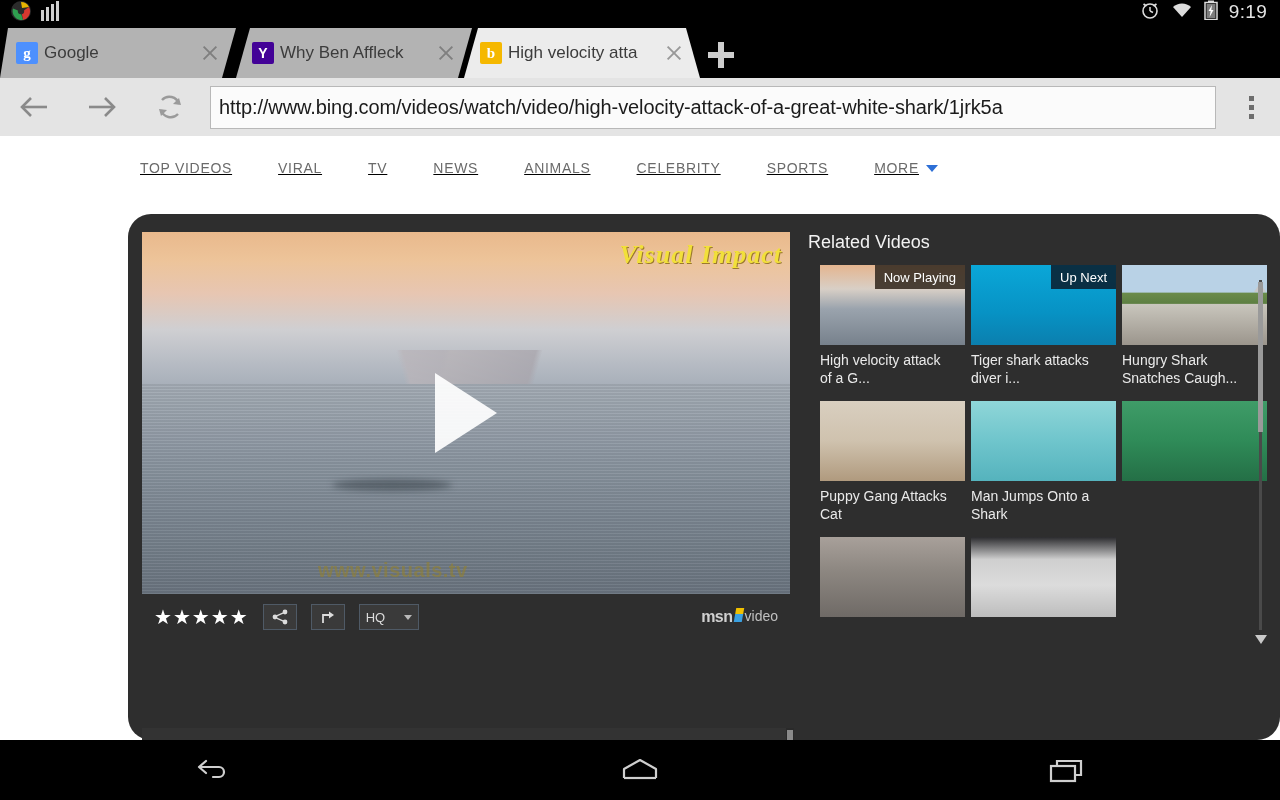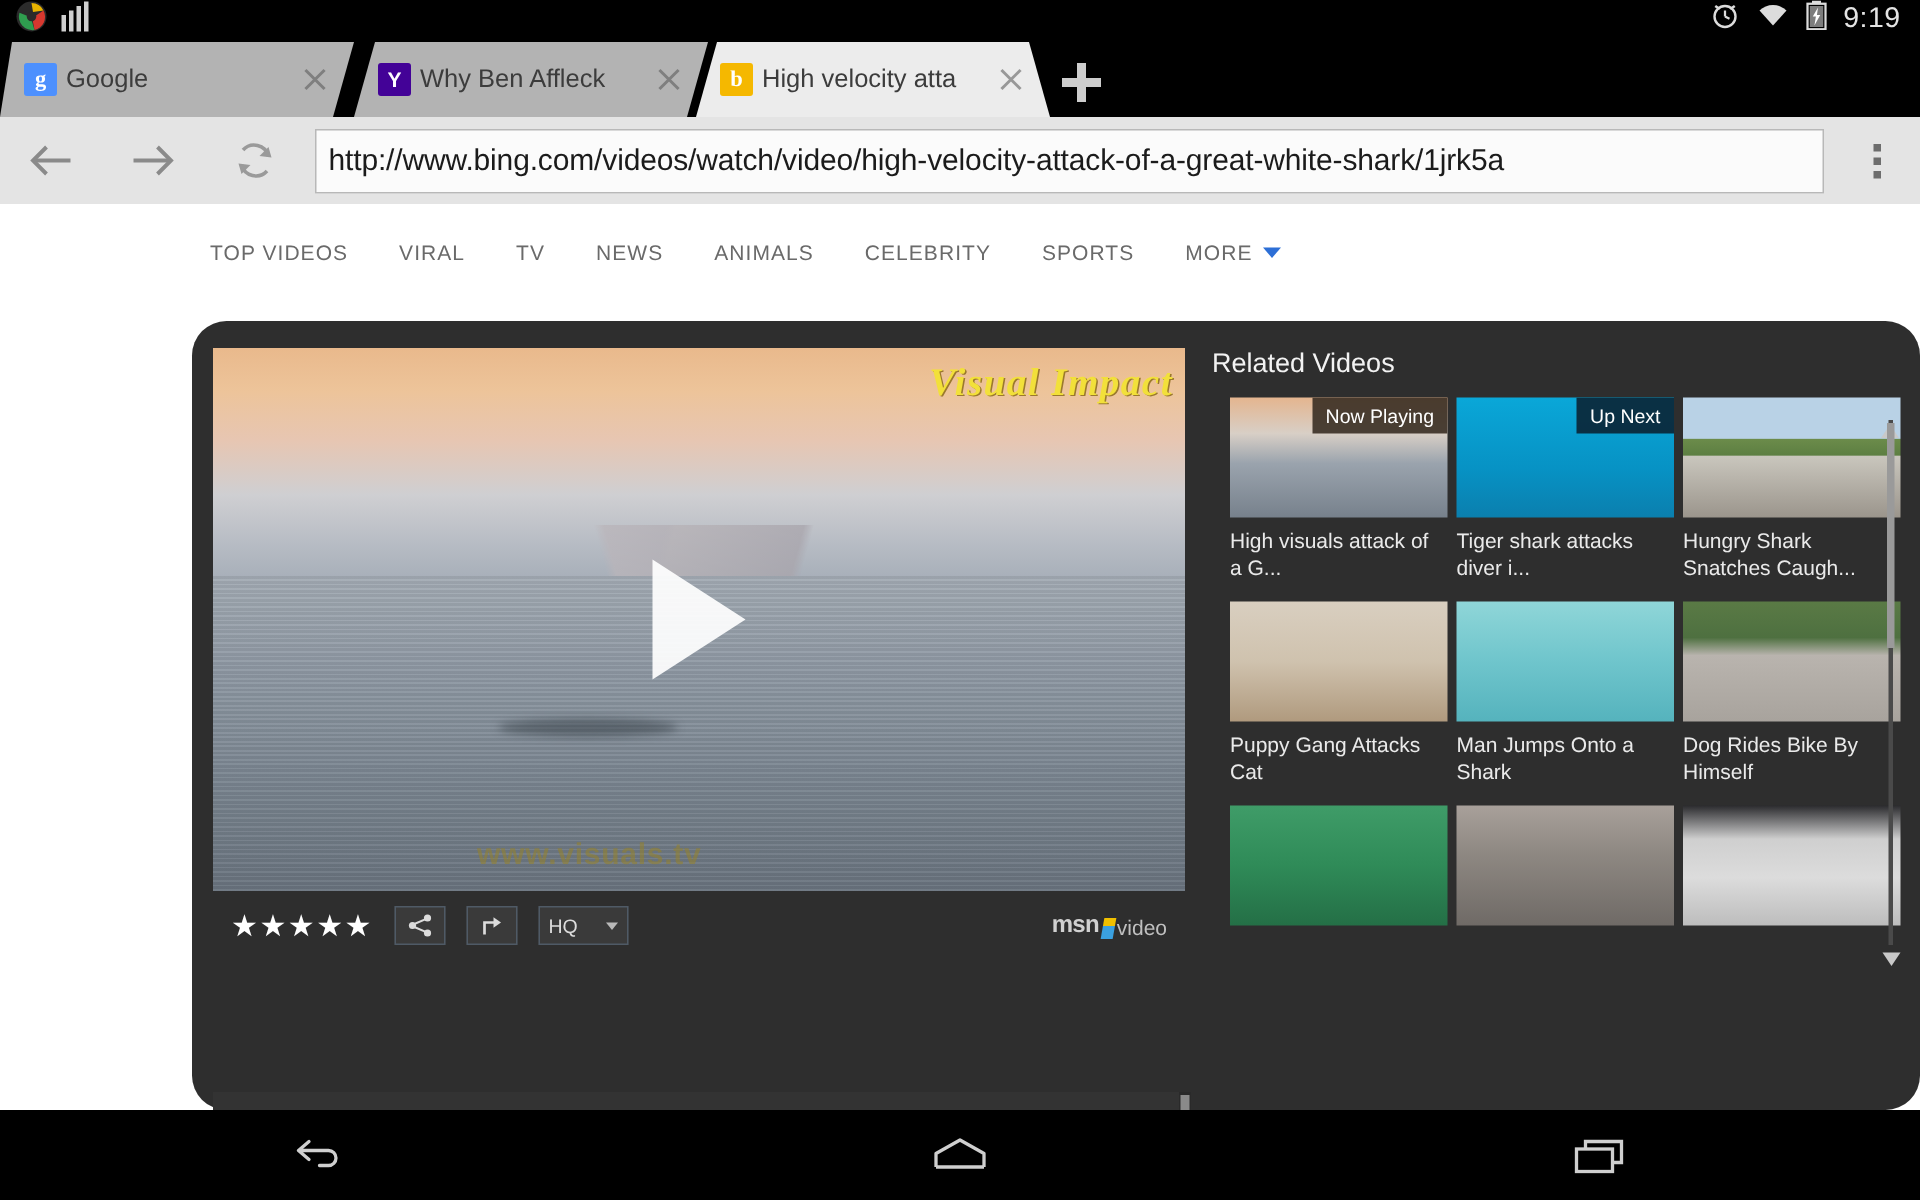--- a/index.html
+++ b/index.html
@@ -110,21 +110,21 @@
     position: absolute; top: 136px; left: 0;
     width: 1280px; height: 604px;
     background: #fff; overflow: hidden;
   }
   #site-nav {
     position: absolute; top: 0; left: 0; width: 1280px; height: 76px;
     background: #fff;
   }
   #site-nav-inner {
     position: absolute; left: 140px; top: 24px;
-    display: flex; align-items: center; gap: 34px;
+    display: flex; align-items: center; gap: 46px; text-decoration: underline;
   }
   .nav-link {
     font-size: 14px; color: #6a6a6a; letter-spacing: .7px;
     font-family: "Liberation Sans", sans-serif;
   }
   #nav-more { display: flex; align-items: center; gap: 7px; }
   .caret-down {
     width: 0; height: 0; border-left: 6px solid transparent;
     border-right: 6px solid transparent; border-top: 7px solid #2d6fd6;
   }
@@ -236,21 +236,21 @@
     height: 26px; width: 60px; border: 1px solid #4f5a66; background: #3a3a3a;
     display: flex; align-items: center; justify-content: space-between;
     padding: 0 6px; color: #dcdcdc; font-size: 13px;
   }
   #hq-select .caret-s {
     width: 0; height: 0; border-left: 4px solid transparent;
     border-right: 4px solid transparent; border-top: 5px solid #b9b9b9;
   }
   #msn-logo {
     margin-left: auto; margin-right: 12px; display: flex;
-    align-items: flex-end; gap: 2px; color: #c9c9c9; font-size: 16px;
+    align-items: flex-start; gap: 2px; color: #c9c9c9; font-size: 16px;
   }
   #msn-logo .msn-word { font-weight: bold; letter-spacing: -.5px; color: #d0d0d0; }
   #msn-logo .msn-flag {
     width: 8px; height: 14px;
     background: linear-gradient(to bottom, #f0c000 0 40%, #3aa0e0 40% 100%);
     transform: skewX(-10deg);
   }
   #msn-logo .msn-video { font-size: 14px; color: #c0c0c0; }
 
   
@@ -535,21 +535,21 @@
     </div>
 
     <div id="related-col">
       <div id="related-title">Related Videos</div>
       <div id="related-grid">
 
         <div class="rv-card">
           <div class="rv-thumb t-ocean">
             <span class="rv-badge badge-now">Now Playing</span>
           </div>
-          <div class="rv-label">High visuals attack of a G...</div>
+          <div class="rv-label">High velocity attack of a G...</div>
         </div>
 
         <div class="rv-card">
           <div class="rv-thumb t-blue">
             <span class="rv-badge badge-next">Up Next</span>
           </div>
           <div class="rv-label">Tiger shark attacks diver i...</div>
         </div>
 
         <div class="rv-card">
@@ -560,24 +560,20 @@
         <div class="rv-card">
           <div class="rv-thumb t-puppies"></div>
           <div class="rv-label">Puppy Gang Attacks Cat</div>
         </div>
 
         <div class="rv-card">
           <div class="rv-thumb t-pool"></div>
           <div class="rv-label">Man Jumps Onto a Shark</div>
         </div>
 
-        <div class="rv-card">
-          <div class="rv-thumb t-bike"></div>
-          <div class="rv-label">Dog Rides Bike By Himself</div>
-        </div>
 
         <div class="rv-card">
           <div class="rv-thumb t-green"></div>
         </div>
 
         <div class="rv-card">
           <div class="rv-thumb t-jar"></div>
         </div>
 
         <div class="rv-card">

